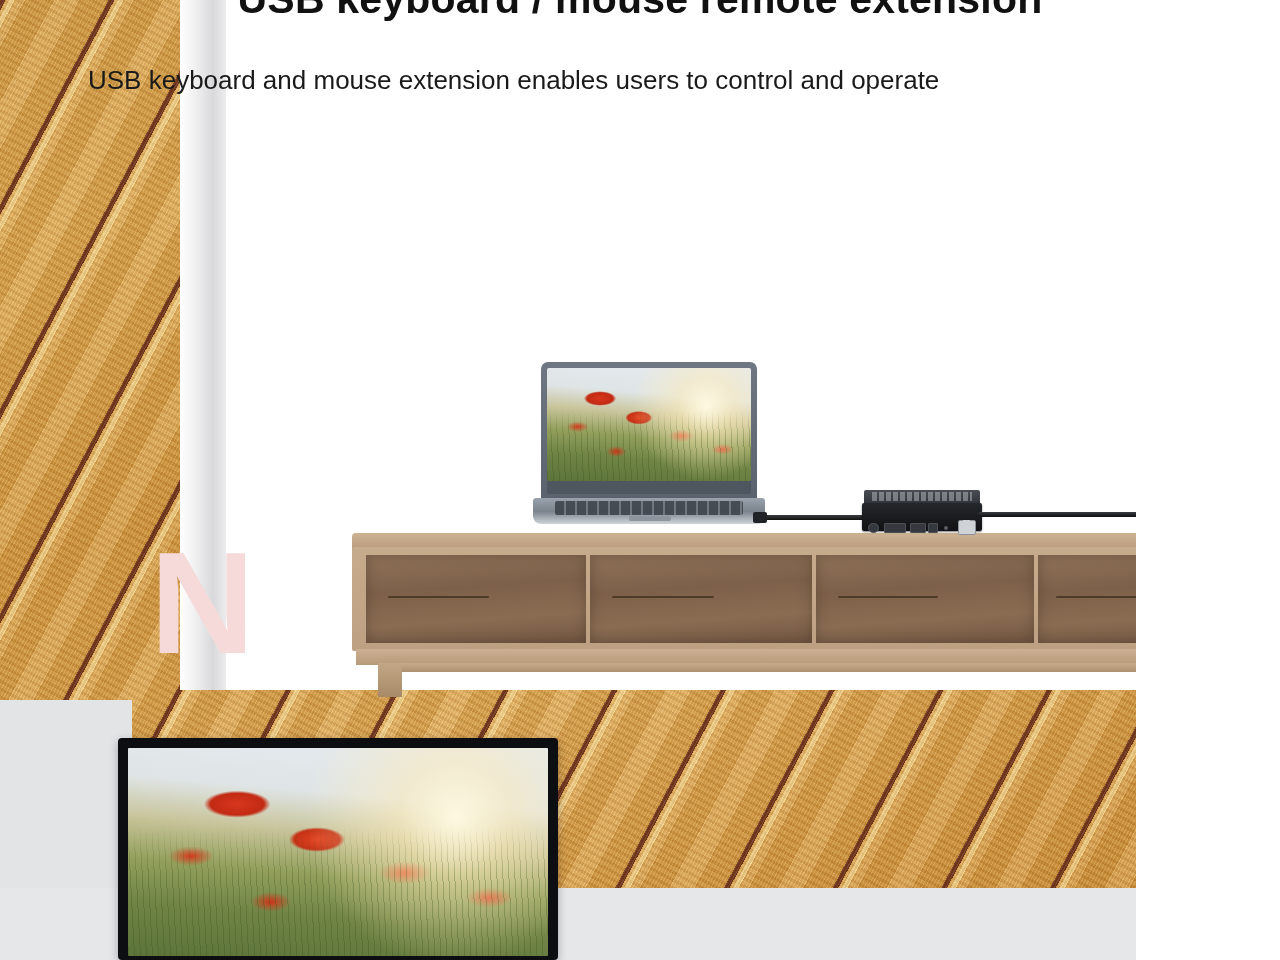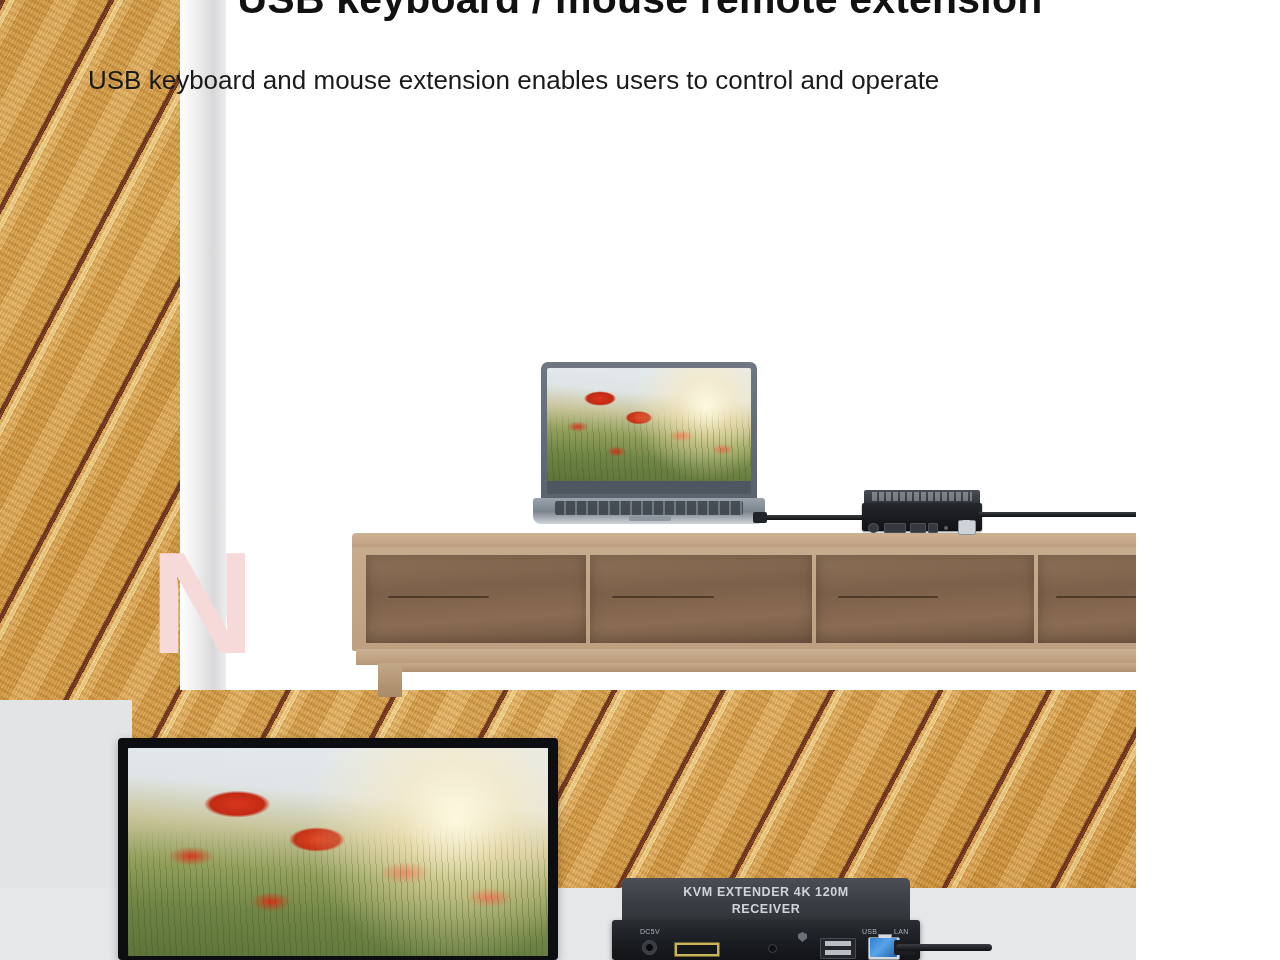--- a/index.html
+++ b/index.html
@@ -237,35 +237,14 @@
 
   <div class="cable-right"></div>
 
   <div class="tv">
     <div class="tv-screen">
       <div class="poppy"></div>
       <div class="poppy-grass"></div>
     </div>
   </div>
 
-  <div class="rx">
-    <div class="rx-top">
-      <div class="rx-title">
-        <span>KVM EXTENDER 4K 120M</span>
-        <span class="ln2">RECEIVER</span>
-      </div>
-    </div>
-    <div class="rx-face"></div>
-    <div class="rx-lbl l-dc">DC5V</div>
-    <div class="rx-lbl l-usb">USB</div>
-    <div class="rx-lbl l-lan">LAN</div>
-    <div class="rx-port r-dc"></div>
-    <div class="rx-port r-hdmi"></div>
-    <div class="rx-port r-btn"></div>
-    <div class="rx-port r-shield"></div>
-    <div class="rx-port r-usb"></div>
-    <div class="rx-port r-rj45"></div>
-    <div class="rx-blue"></div>
-    <div class="rx-plug"></div>
-    <div class="rx-cable"></div>
-  </div>
 
 </div>
 
 </body></html>

